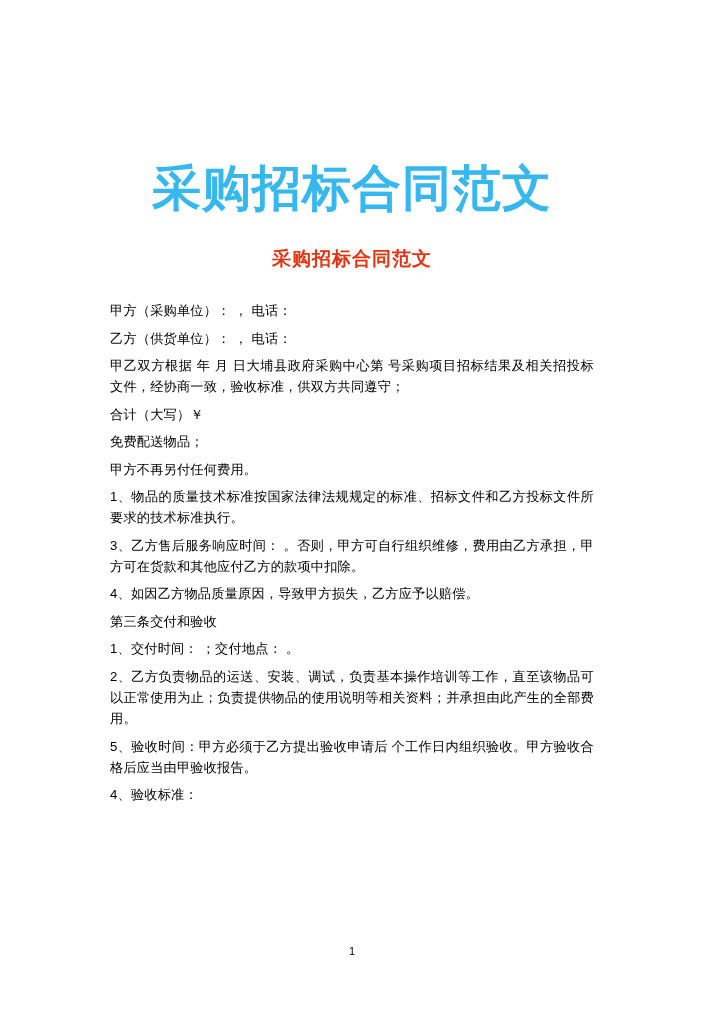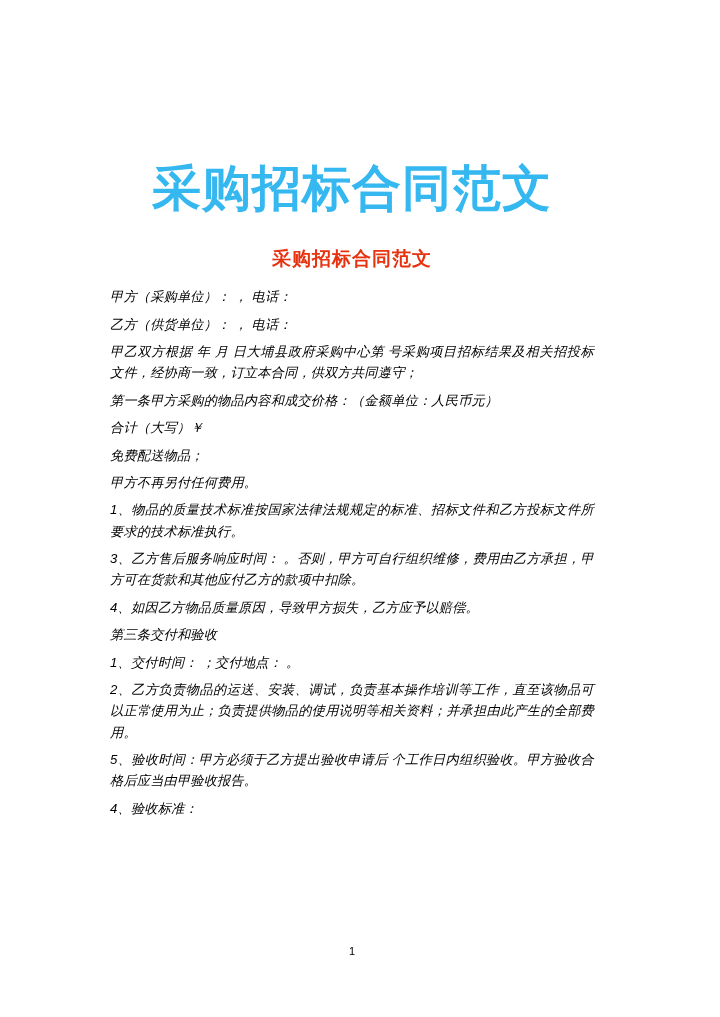--- a/index.html
+++ b/index.html
@@ -36,22 +36,21 @@
   .doc-subtitle {
     margin: 0;
     padding-top: 30px;
     text-align: center;
     color: #e8320f;
     font-size: 19px;
     font-weight: bold;
     letter-spacing: 1px;
   }
   .body-block {
-    margin-top: 14px;
-    font-style: italic;
+    margin-top: 28px;
   }
   .para {
     font-size: 13.2px;
     line-height: 1.62;
     margin: 0 0 6px 0;
     text-align: justify;
     color: #000000;
     letter-spacing: 0.2px;
   }
   .page-number {
@@ -69,22 +68,21 @@
 
 <div class="page">
 
   <h1 class="doc-title">采购招标合同范文</h1>
 
   <h2 class="doc-subtitle">采购招标合同范文</h2>
 
   <div class="body-block">
     <p class="para">甲方（采购单位）：  ， 电话：</p>
     <p class="para">乙方（供货单位）：  ， 电话：</p>
-    <p class="para">甲乙双方根据 年 月 日大埔县政府采购中心第 号采购项目招标结果及相关招投标文件，经协商一致，订立本合同，供双方共同遵守；</p>
-    <p class="para">第一条甲方采购的物品内容和成交价格：（金额单位：人民币元）</p>
+    <p class="para">甲乙双方根据 年 月 日大埔县政府采购中心第 号采购项目招标结果及相关招投标文件，经协商一致，验收标准，供双方共同遵守；</p>
     <p class="para">合计（大写）￥</p>
     <p class="para">免费配送物品；</p>
     <p class="para">甲方不再另付任何费用。</p>
     <p class="para">1、物品的质量技术标准按国家法律法规规定的标准、招标文件和乙方投标文件所要求的技术标准执行。</p>
     <p class="para">3、乙方售后服务响应时间： 。否则，甲方可自行组织维修，费用由乙方承担，甲方可在货款和其他应付乙方的款项中扣除。</p>
     <p class="para">4、如因乙方物品质量原因，导致甲方损失，乙方应予以赔偿。</p>
     <p class="para">第三条交付和验收</p>
     <p class="para">1、交付时间： ；交付地点： 。</p>
     <p class="para">2、乙方负责物品的运送、安装、调试，负责基本操作培训等工作，直至该物品可以正常使用为止；负责提供物品的使用说明等相关资料；并承担由此产生的全部费用。</p>
     <p class="para">5、验收时间：甲方必须于乙方提出验收申请后 个工作日内组织验收。甲方验收合格后应当由甲验收报告。</p>

